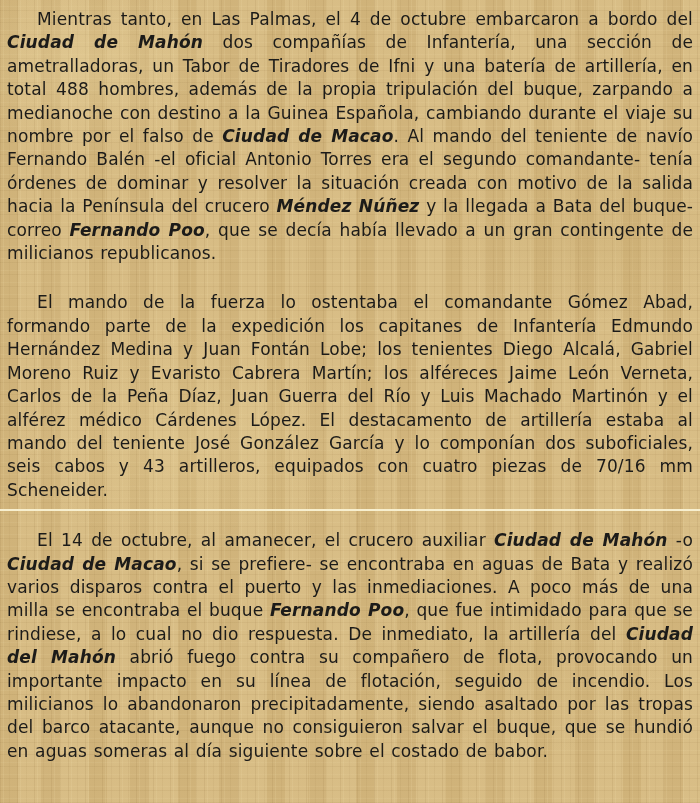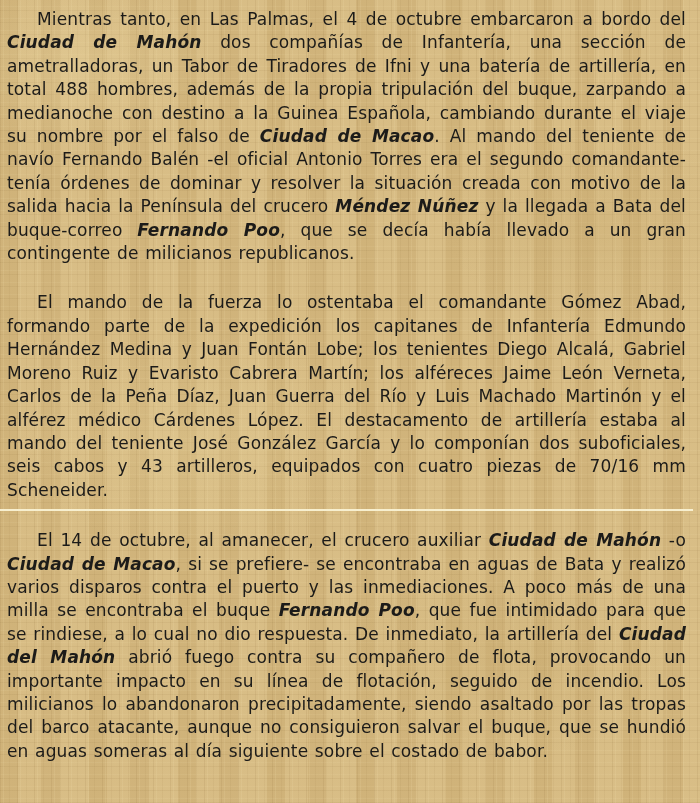--- a/index.html
+++ b/index.html
@@ -21,21 +21,21 @@
       repeating-linear-gradient(0deg,
         rgba(128,94,44,.08) 0 1px, transparent 1px 4px,
         rgba(244,227,179,.10) 4px 5px, transparent 5px 12px),
       repeating-linear-gradient(90deg,
         rgba(170,135,70,.14) 0 18px,
         rgba(226,203,148,.14) 18px 41px,
         rgba(158,122,60,.10) 41px 60px,
         rgba(234,215,162,.12) 60px 89px);
   }
   .doc {
-    padding: 8px 14px 0 7px;
+    padding: 8px 7px 0 7px;
     color: #1c1b19;
     font-family: "DejaVu Sans", "Liberation Sans", sans-serif;
     font-size: 17px;
     line-height: 23.4px;
     letter-spacing: 0.15px;
     word-spacing: 1px;
   }
   p.para {
     margin: 0 0 26px 0;
     text-align: justify;

